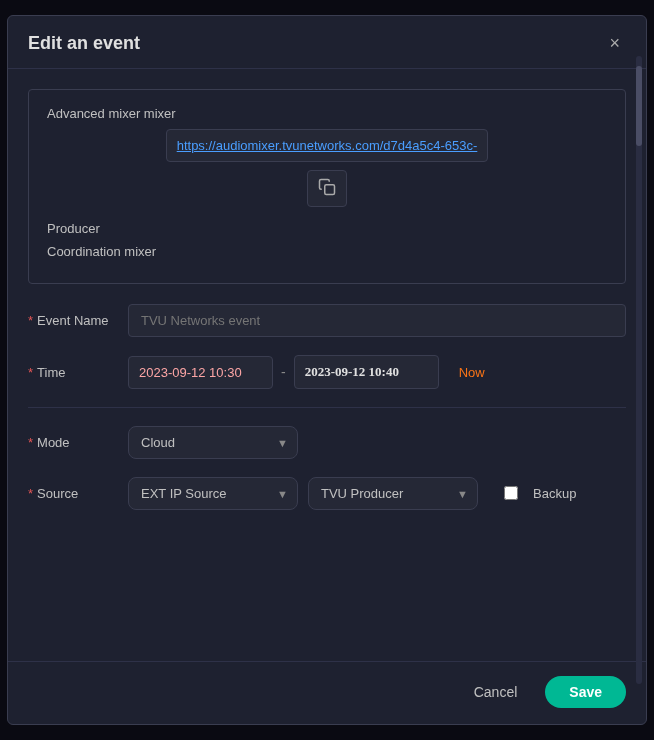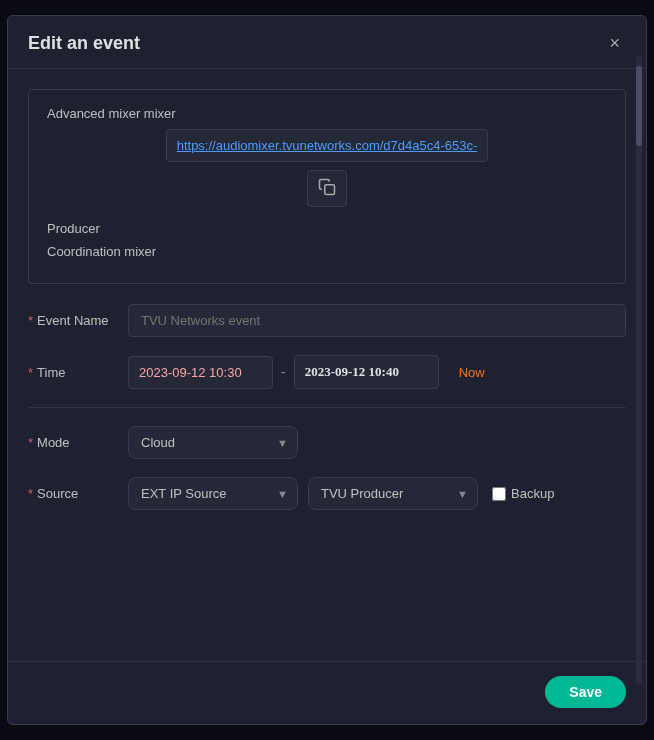--- a/index.html
+++ b/index.html
@@ -197,26 +197,25 @@
       font-size: 11px;
     }
     .input-row {
       display: flex;
       align-items: center;
       gap: 10px;
       flex: 1;
     }
     .checkbox-label {
       display: flex;
-      align-items: center;
-      gap: 5px;
-      color: #c0c0c0;
-      font-size: 13px;
-      cursor: pointer;
-      margin-left: 4px;
+      gap: 15px;
+      color: #c0c0c0;
+      font-size: 13px;
+      cursor: pointer;
+      margin-left: 16px;
     }
     .checkbox-input {
       width: 14px;
       height: 14px;
       accent-color: #4a9eff;
     }
     .modal-footer {
       display: flex;
       align-items: center;
       justify-content: flex-end;
@@ -358,16 +357,17 @@
               <input type="checkbox" class="checkbox-input" style="">
               <span>Backup</span>
             </label>
           </div>
         </div>
 
       </div>
     </div>
 
     <div class="modal-footer">
+      <button class="cancel-btn">Cancel</button>
       <button class="save-btn">Save</button>
     </div>
   </div>
 </div>
 
 </body></html>

